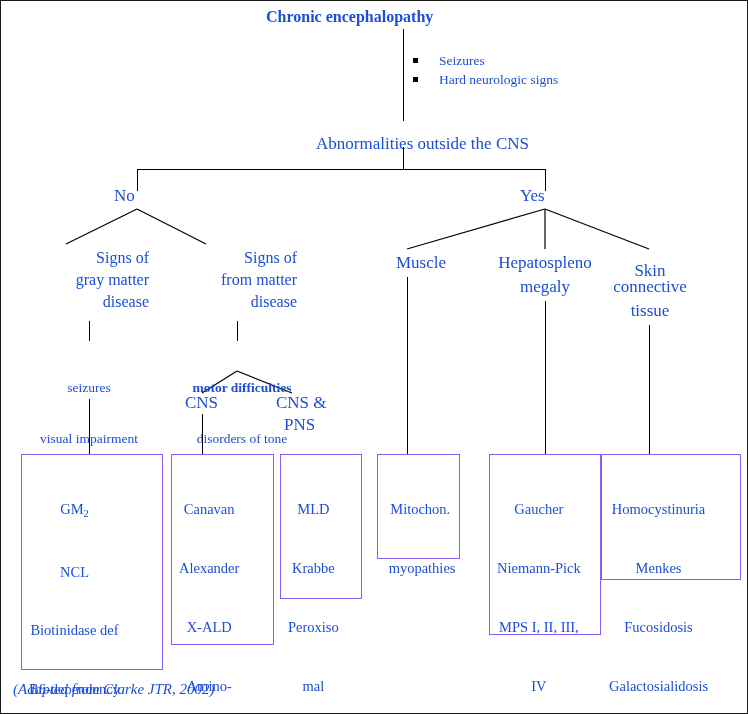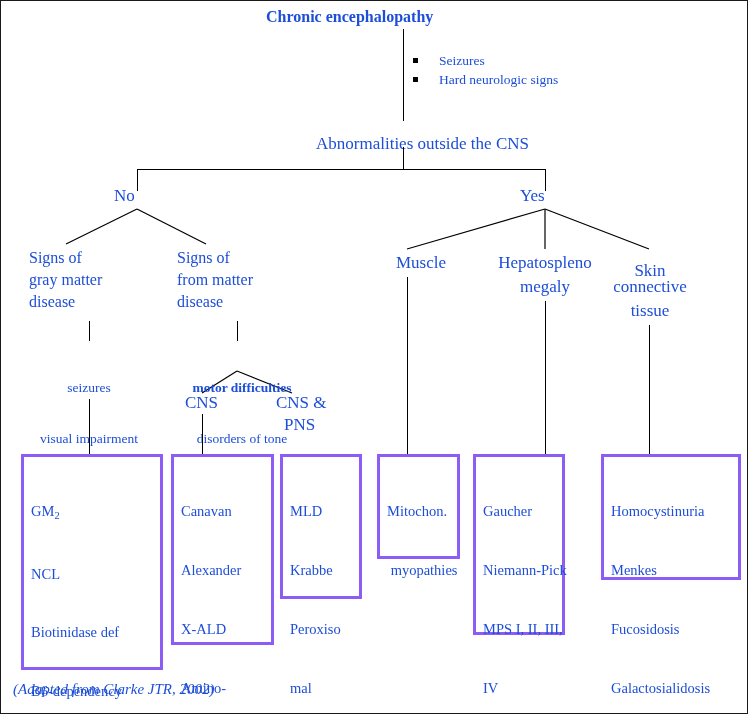--- a/index.html
+++ b/index.html
@@ -26,21 +26,21 @@
   .title {
     font-weight: bold;
     font-size: 16px;
   }
   .node {
     font-size: 17px;
     text-align: center;
   }
   .node-sm {
     font-size: 16px;
-    text-align: left;
+    text-align: right;
   }
   .bullets {
     position: absolute;
     font-size: 13.5px;
     line-height: 19px;
   }
   .bullets .row {
     display: block;
     white-space: pre;
   }
@@ -59,23 +59,24 @@
   }
   .small {
     font-size: 13.5px;
     line-height: 17px;
     text-align: center;
     position: absolute;
     white-space: pre;
   }
   .box {
     position: absolute;
-    border: 3px solid #8b5cf6;
+    border: 1px solid #8b5cf6;
     box-sizing: border-box;
     background: #ffffff;
+    text-align: center;
   }
   .box .list {
     position: absolute;
     left: 7px;
     top: 6px;
     font-size: 14.5px;
     line-height: 19.6px;
     white-space: pre;
   }
   .box .list .li { display: block; }
@@ -224,21 +225,21 @@
     <div class="list">
       <span class="li">Homocystinuria</span>
       <span class="li">Menkes</span>
       <span class="li">Fucosidosis</span>
       <span class="li">Galactosialidosis</span>
       
       
     </div>
   </div>
 
-  <div class="box" style="left:472px; top:453px; width:92px; height:181px;">
+  <div class="box" style="left:488px; top:453px; width:112px; height:181px;">
     <div class="list">
       <span class="li">Gaucher</span>
       <span class="li">Niemann-Pick</span>
       <span class="li">MPS I, II, III,</span>
       <span class="li">IV</span>
       
       
       
     </div>
   </div>

